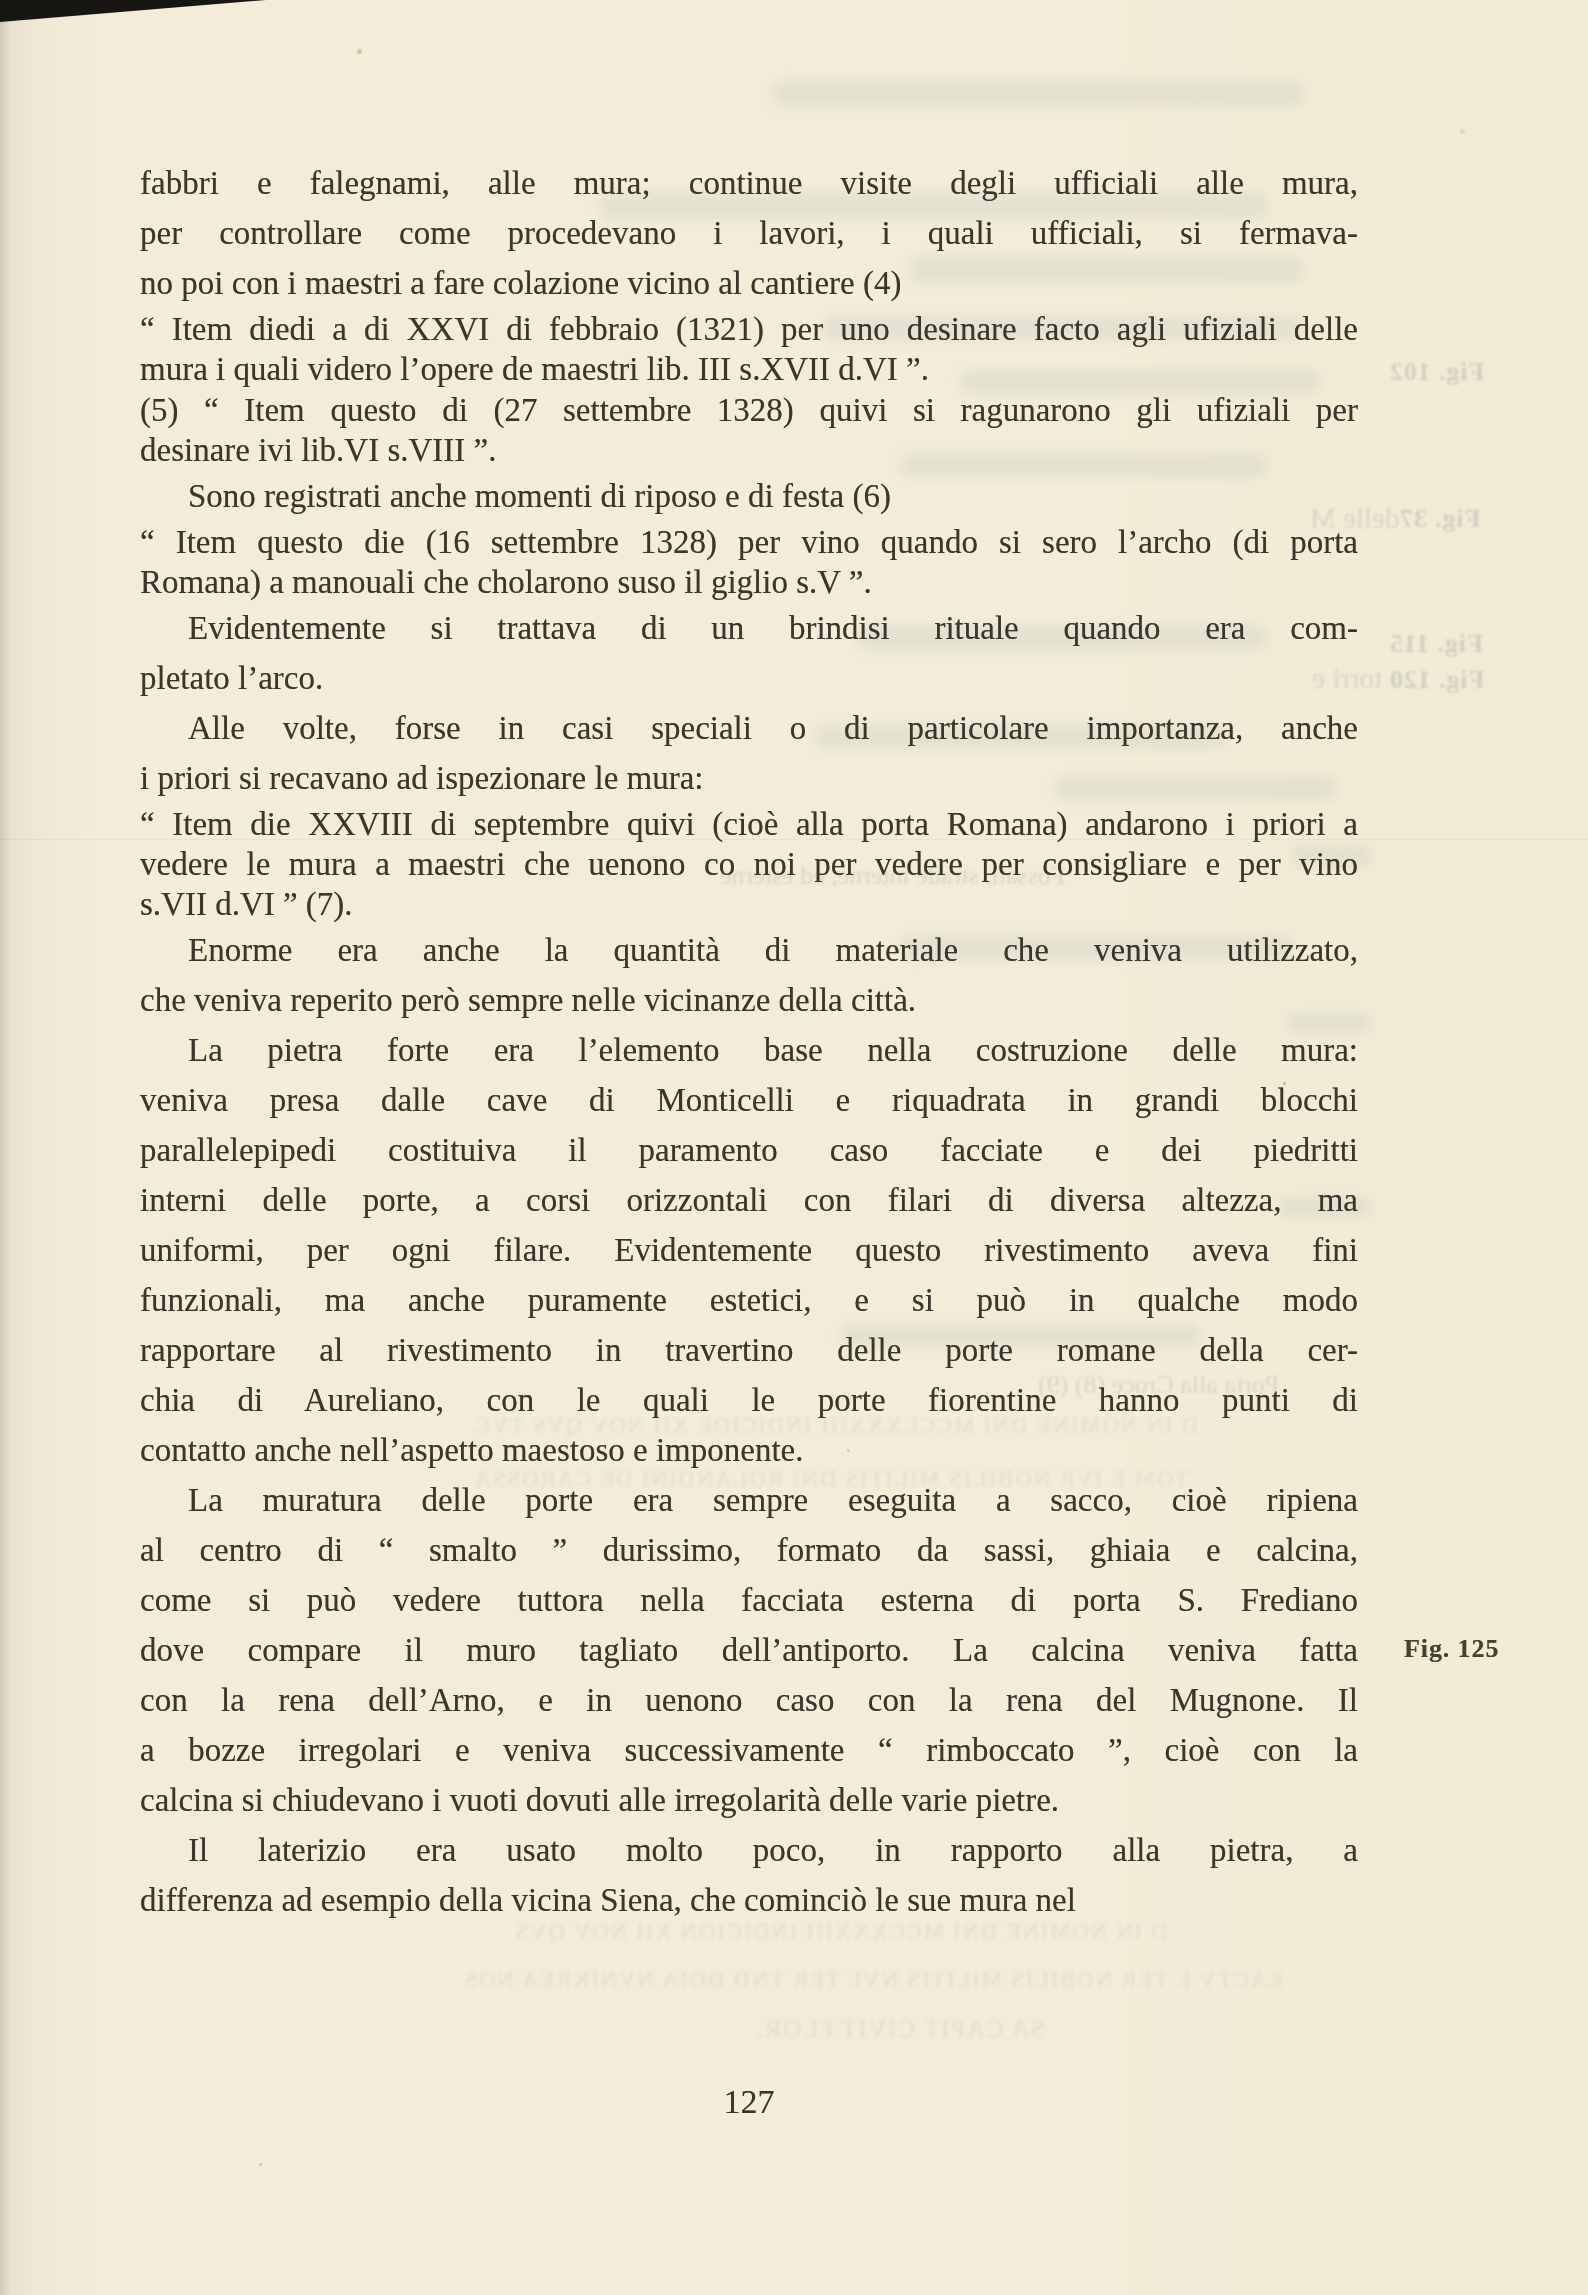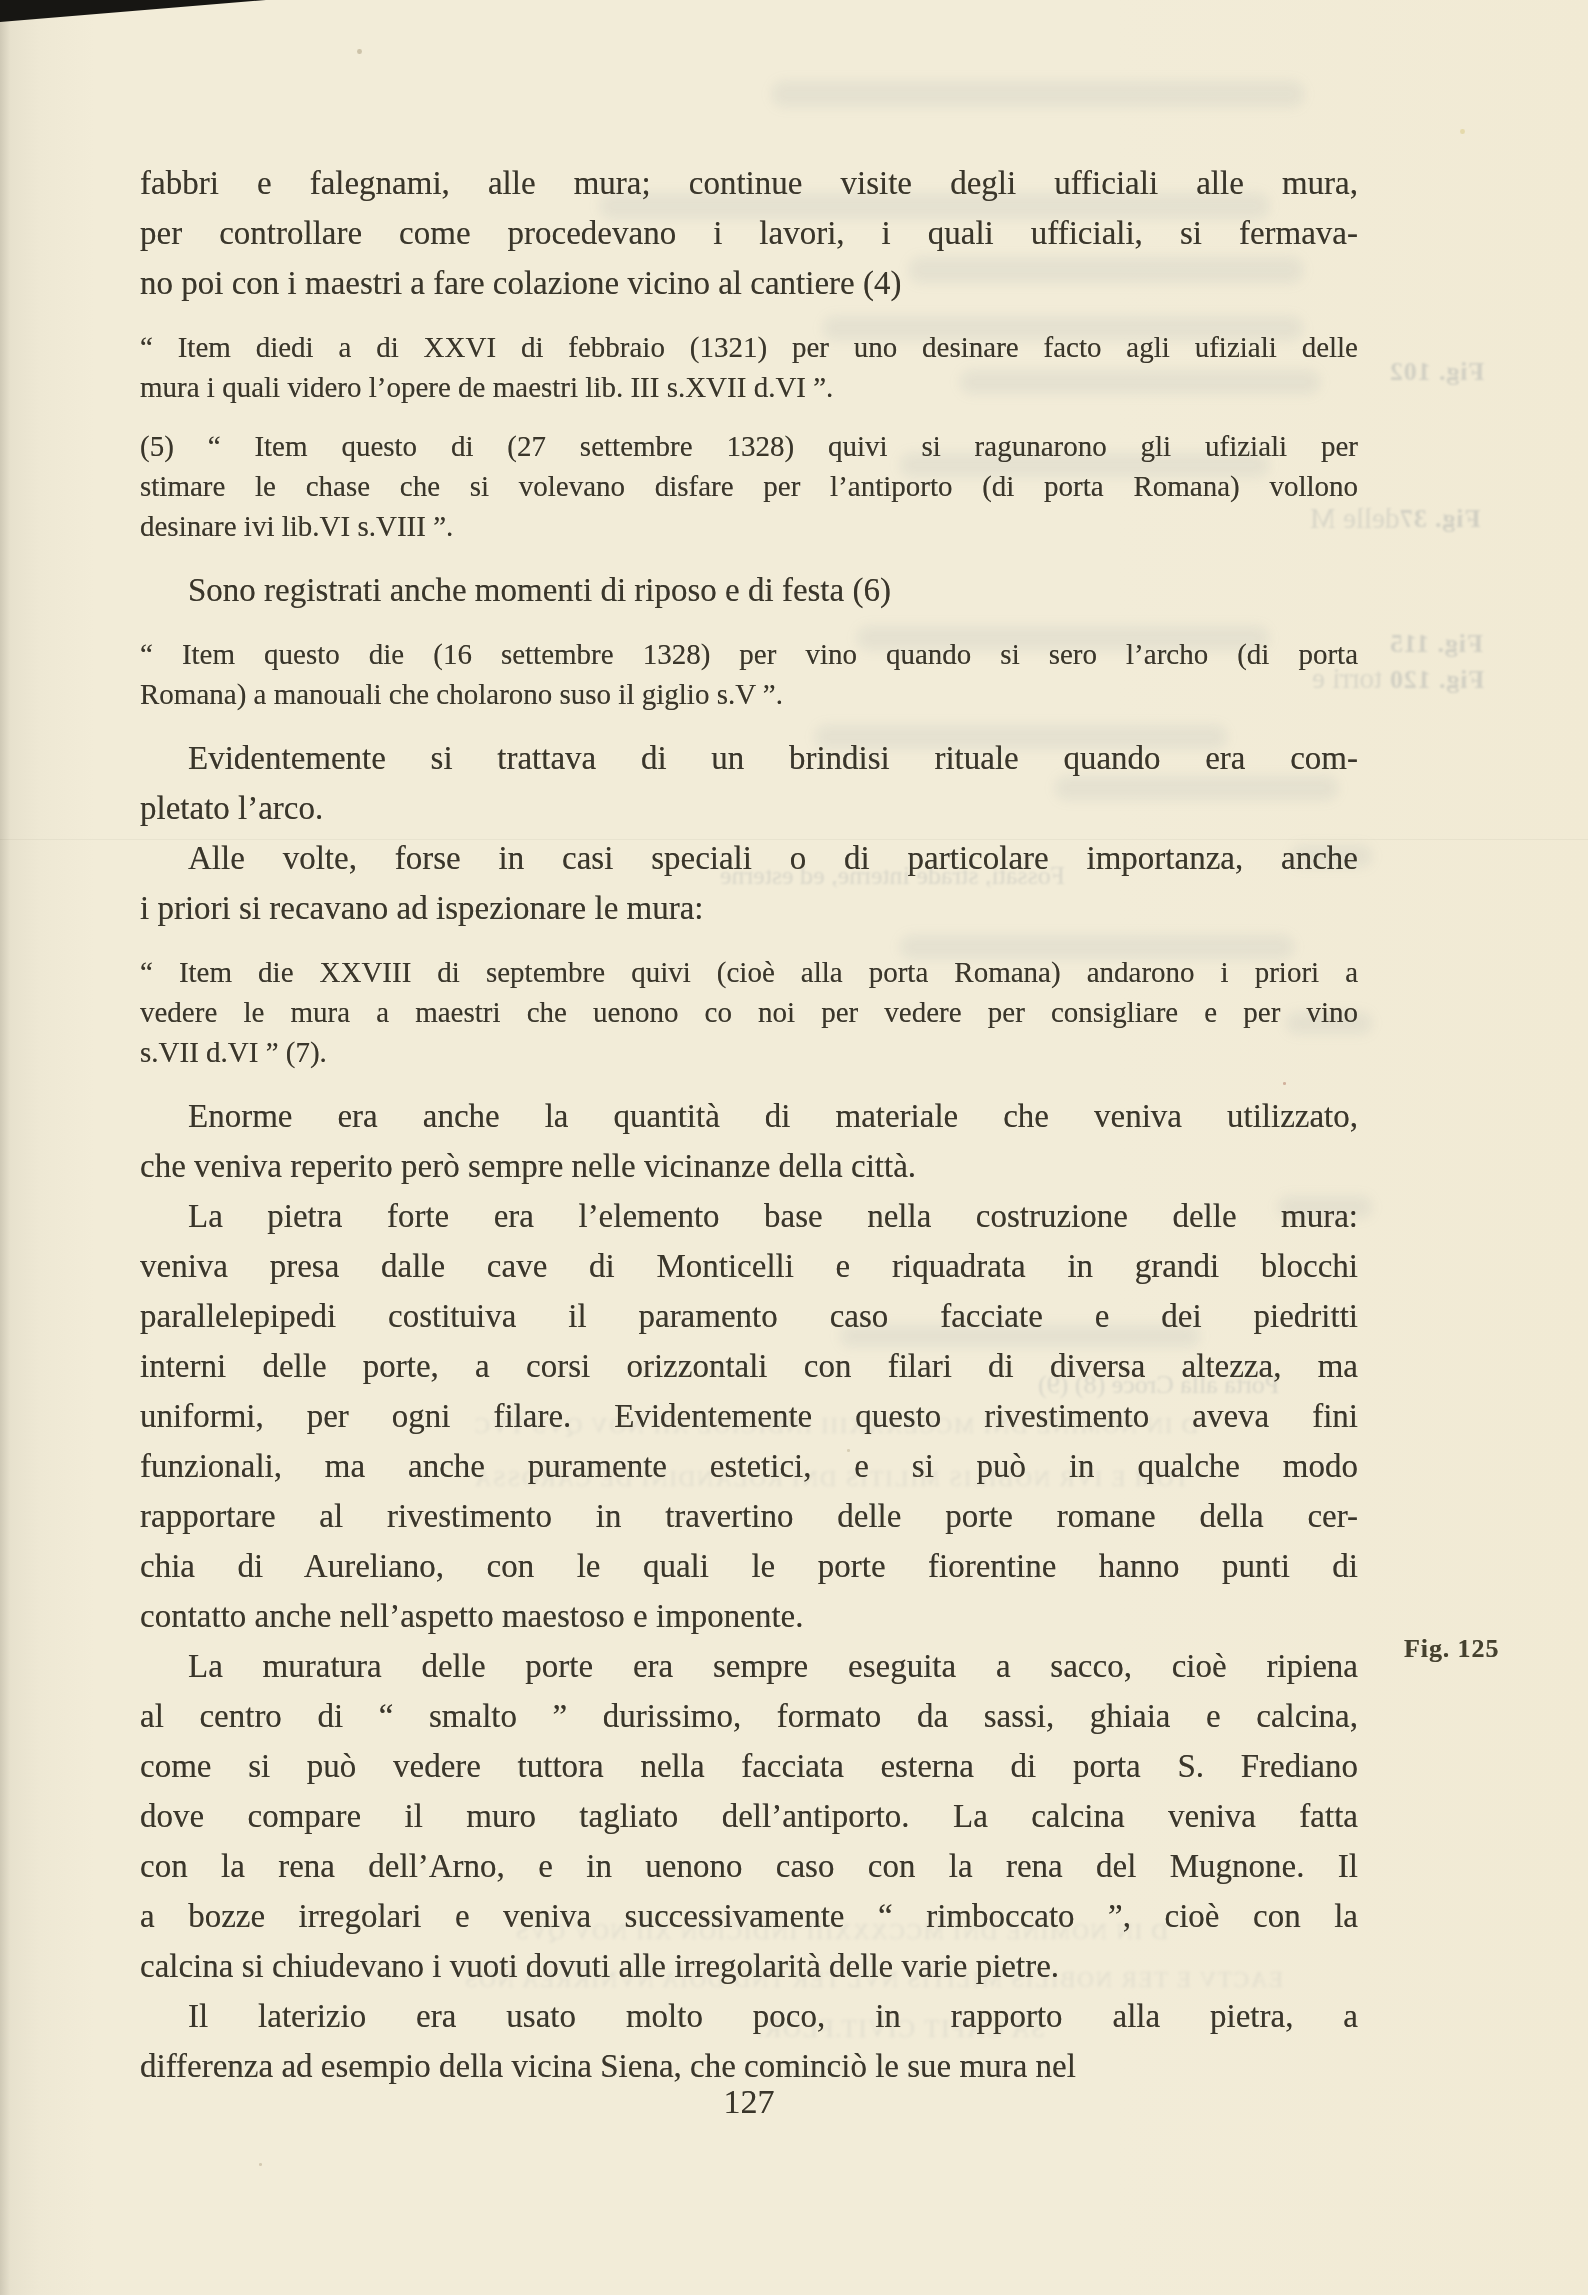--- a/index.html
+++ b/index.html
@@ -59,21 +59,21 @@
   
   .text-block {
     position:absolute;
     left:140px; top:158px;
     width:1218px;
     color:#3a362b;
     text-shadow:0 0 0.4px rgba(58,54,43,0.55);
   }
   .para { margin:0; }
   .para.body  { font-size:33px; line-height:50px; }
-  .para.quote { font-size:29px; line-height:40px; margin:19px 0; }
+  .para.quote { font-size:33px; line-height:40px; margin:1px 0; }
   .para.body.indent .line:first-child { text-indent:48px; }
   .line { text-align:justify; text-align-last:justify; }
   .line.last { text-align-last:auto; }
 
   .margin-note {
     position:absolute;
     left:1404px; top:1634px;
     font-size:26px; font-weight:bold;
     color:#45412f;
     letter-spacing:0.9px;
@@ -131,21 +131,20 @@
         <div class="line">fabbri e falegnami, alle mura; continue visite degli ufficiali alle mura,</div>
         <div class="line">per controllare come procedevano i lavori, i quali ufficiali, si fermava-</div>
         <div class="line last">no poi con i maestri a fare colazione vicino al cantiere (4)</div>
       </div>
       <div class="para quote">
         <div class="line">“ Item diedi a di XXVI di febbraio (1321) per uno desinare facto agli ufiziali delle</div>
         <div class="line last">mura i quali videro l’opere de maestri lib. III s.XVII d.VI ”.</div>
       </div>
       <div class="para quote">
         <div class="line">(5) “ Item questo di (27 settembre 1328) quivi si ragunarono gli ufiziali per</div>
-        <div class="line">stimare le chase che si volevano disfare per l’antiporto (di porta Romana) vollono</div>
         <div class="line last">desinare ivi lib.VI s.VIII ”.</div>
       </div>
       <div class="para body indent">
         <div class="line last">Sono registrati anche momenti di riposo e di festa (6)</div>
       </div>
       <div class="para quote">
         <div class="line">“ Item questo die (16 settembre 1328) per vino quando si sero l’archo (di porta</div>
         <div class="line last">Romana) a manouali che cholarono suso il giglio s.V ”.</div>
       </div>
       <div class="para body indent">

